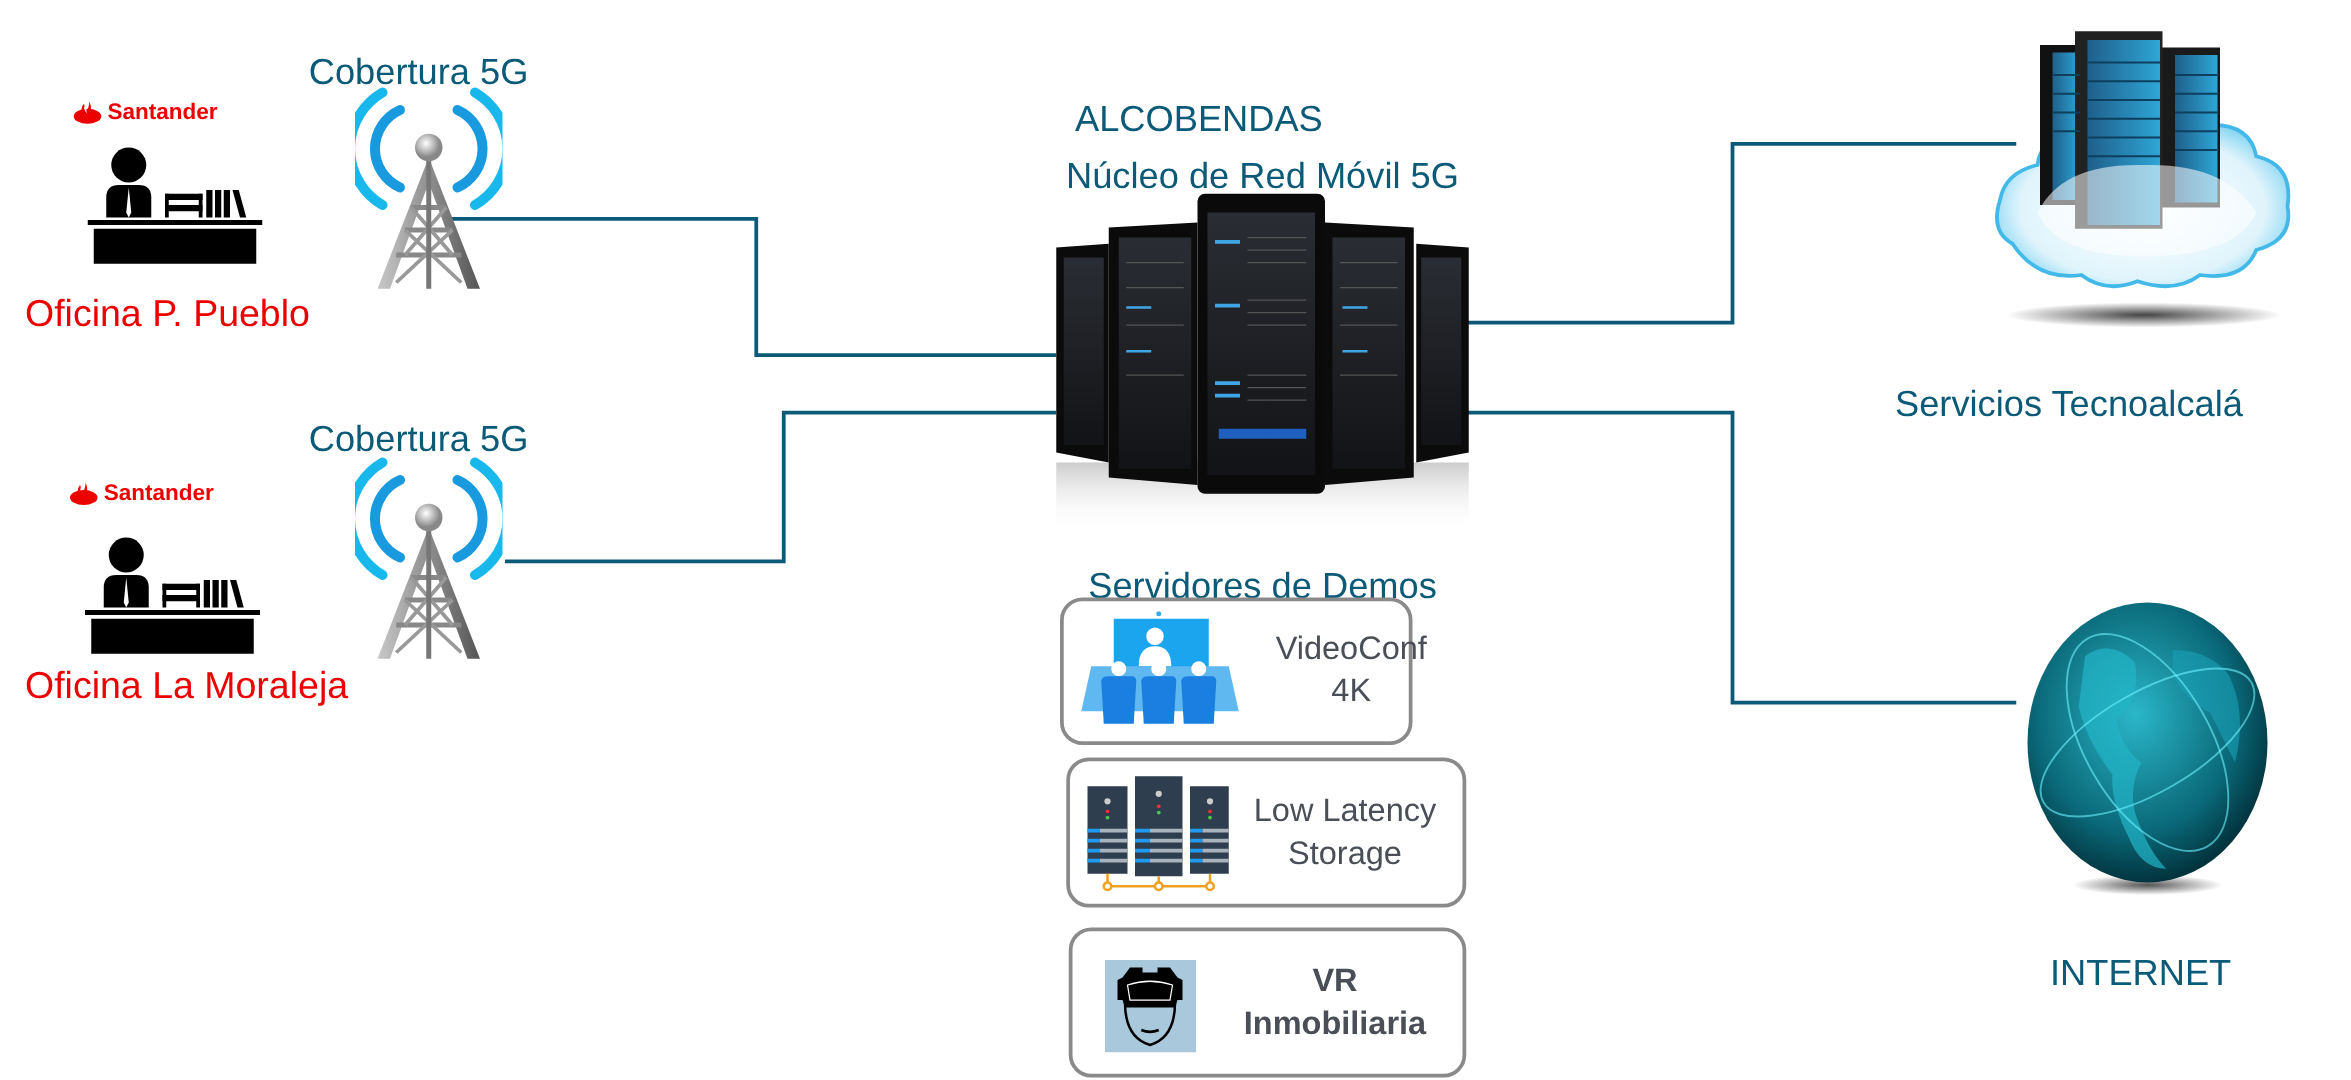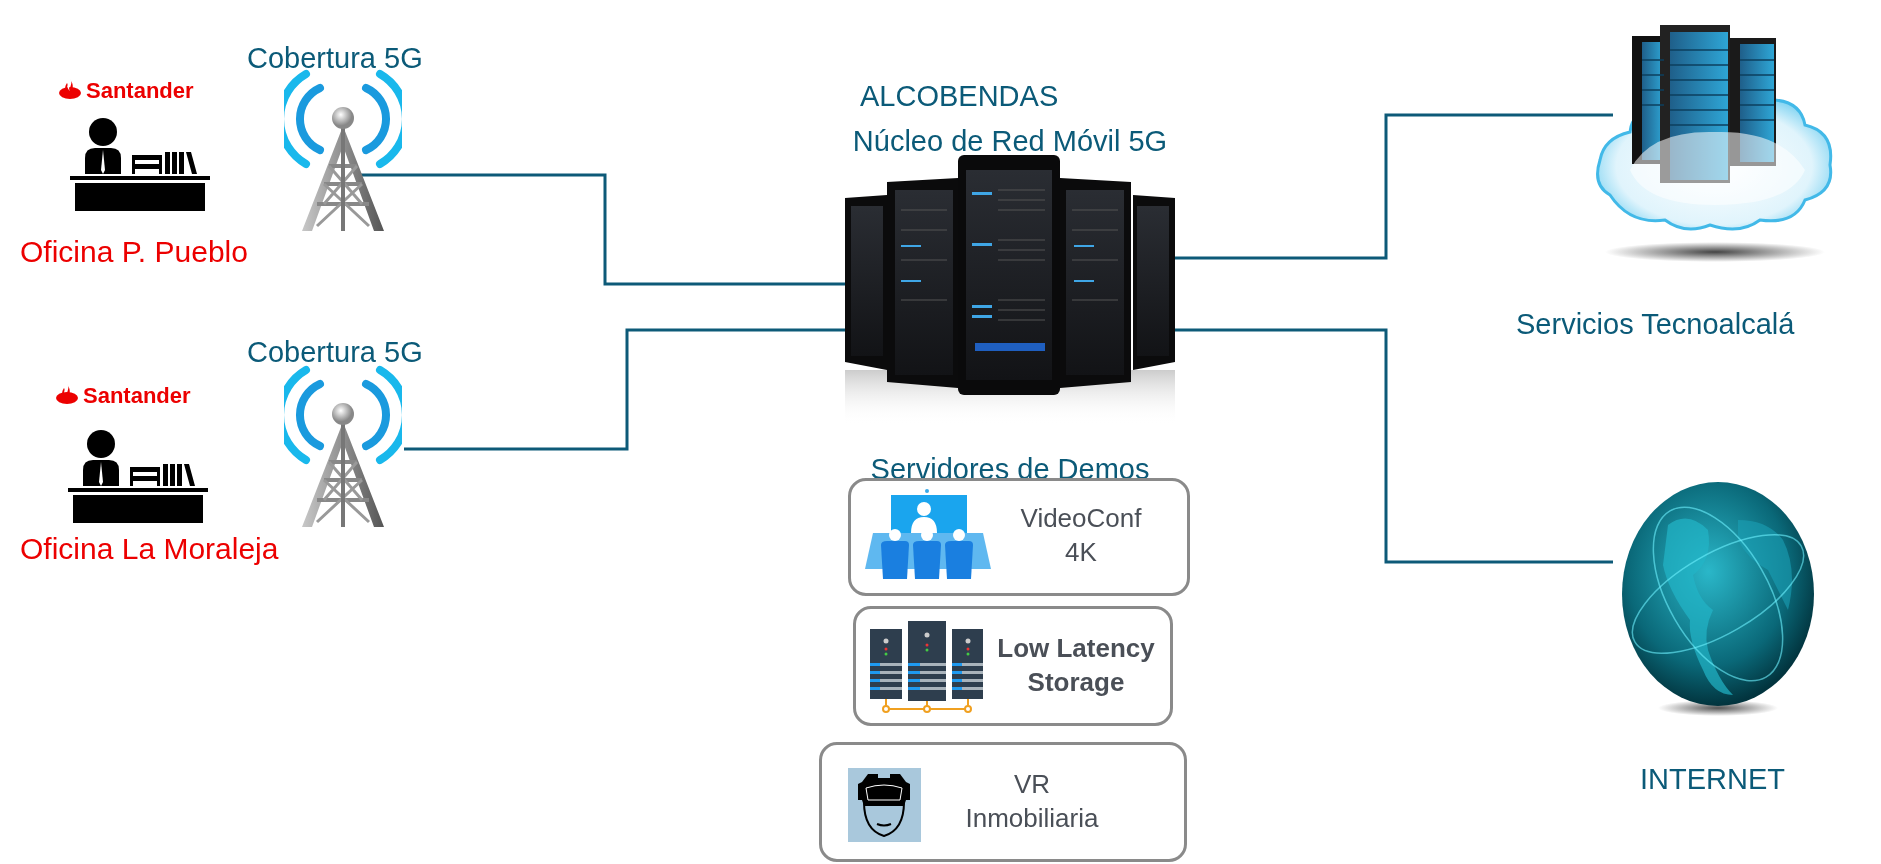--- a/index.html
+++ b/index.html
@@ -1,21 +1,21 @@
 <!DOCTYPE html>
 <html><head>
 <meta charset="utf-8">
 <style>
   html, body { margin:0; padding:0; background:#ffffff; }
   body { width:1881px; height:864px; position:relative; overflow:hidden;
          font-family:"DejaVu Sans Condensed","Liberation Sans", sans-serif; }
   .abs { position:absolute; }
   .label-teal { color:#0b5a78; font-family:"Liberation Sans", sans-serif; font-size:29px; white-space:nowrap;margin-top:28px; }
   .label-red { color:#ec0000; font-family:"Liberation Sans", sans-serif; font-size:30px; white-space:nowrap; }
-  .brand { color:#ec0000; font-family:"Liberation Sans", sans-serif; font-weight:bold; font-size:22px; white-space:nowrap; display:flex; align-items:flex-start; gap:4px; }
+  .brand { color:#ec0000; font-family:"Liberation Sans", sans-serif; font-weight:bold; font-size:18px; white-space:nowrap; display:flex; align-items:center; gap:4px; }
   svg.lines { position:absolute; left:0; top:0; }
   .demo-box { position:absolute; border:3px solid #8a8a8a; border-radius:18px; background:#fff; box-sizing:border-box; }
   .demo-text { position:absolute; color:#4a4f57; font-family:"Liberation Sans", sans-serif; font-size:26px; text-align:center; line-height:34px; white-space:pre-line; }
 </style>
 </head>
 <body>
 
 <svg class="lines" width="1881" height="864">
   <polyline points="357,175 605,175 605,284 845,284" fill="none" stroke="#0d5a78" stroke-width="3"></polyline>
   <polyline points="404,449 627,449 627,330 845,330" fill="none" stroke="#0d5a78" stroke-width="3"></polyline>
@@ -167,39 +167,39 @@
       <line x1="66" y1="150" x2="112" y2="150"></line>
     <line x1="237" y1="60" x2="283" y2="60"></line>
       <line x1="237" y1="80" x2="283" y2="80"></line>
     <line x1="237" y1="110" x2="283" y2="110"></line>
       <line x1="237" y1="150" x2="283" y2="150"></line>
   </g>
   <rect x="140" y="193" width="70" height="8" fill="#1f5fc0"></rect>
 </svg>
 <div class="abs label-teal" style="left:835px; top:425px; width:350px; text-align:center;">Servidores de Demos</div>
 
-<div class="demo-box" style="left:848px; top:478px; width:342px; height:118px;">
+<div class="demo-box" style="left:848px; top:478px; width:282px; height:118px;">
   <svg class="abs" style="left:10px; top:8px;" width="134" height="96" viewBox="0 0 134 96">
     <rect x="30" y="6" width="76" height="44" fill="#1aa5ee"></rect>
     <circle cx="66" cy="2" r="2" fill="#39a9e8"></circle>
     <circle cx="63" cy="20" r="7" fill="#fff"></circle>
     <path d="M50 44 Q50 28 63 28 Q76 28 76 44Z" fill="#fff"></path>
     <path d="M12 44 L122 44 L130 80 L4 80Z" fill="#5fb8f0"></path>
     <circle cx="34" cy="46" r="6" fill="#fff"></circle>
     <circle cx="66" cy="46" r="6" fill="#fff"></circle>
     <circle cx="98" cy="46" r="6" fill="#fff"></circle>
     <path d="M20 56 Q20 52 26 52 L44 52 Q48 52 48 56 L46 90 L22 90Z" fill="#1a7fe0"></path>
     <path d="M52 56 Q52 52 58 52 L76 52 Q80 52 80 56 L78 90 L54 90Z" fill="#1a7fe0"></path>
     <path d="M84 56 Q84 52 90 52 L108 52 Q112 52 112 56 L110 90 L86 90Z" fill="#1a7fe0"></path>
   </svg>
   <div class="demo-text" style="left:150px; top:20px; width:160px;">VideoConf
 4K</div>
 </div>
 
-<div class="demo-box" style="left:853px; top:606px; width:320px; height:120px;font-weight:bold;">
+<div class="demo-box" style="left:853px; top:606px; width:320px; height:120px;">
   <svg class="abs" style="left:12px; top:10px;" width="115" height="95" viewBox="0 0 115 95">
     <g>
       <rect x="2" y="10" width="32" height="70" fill="#2e3e4e"></rect>
       <rect x="40" y="2" width="38" height="80" fill="#2e3e4e"></rect>
       <rect x="84" y="10" width="32" height="70" fill="#2e3e4e"></rect>
       <circle cx="18" cy="22" r="2.5" fill="#ccc"></circle>
         <circle cx="59" cy="16" r="2.5" fill="#ccc"></circle>
         <circle cx="100" cy="22" r="2.5" fill="#ccc"></circle>
       <circle cx="18" cy="30" r="1.5" fill="#e33"></circle>
         <circle cx="59" cy="26" r="1.5" fill="#e33"></circle>
@@ -238,21 +238,21 @@
       <path d="M18 80 L18 90 L100 90 L100 80 M59 82 L59 90" fill="none" stroke="#f0a020" stroke-width="2"></path>
       <circle cx="18" cy="90" r="3" fill="#fff" stroke="#f0a020" stroke-width="2"></circle>
       <circle cx="59" cy="90" r="3" fill="#fff" stroke="#f0a020" stroke-width="2"></circle>
       <circle cx="100" cy="90" r="3" fill="#fff" stroke="#f0a020" stroke-width="2"></circle>
     </g>
   </svg>
   <div class="demo-text" style="left:135px; top:22px; width:170px;">Low Latency
 Storage</div>
 </div>
 
-<div class="demo-box" style="left:819px; top:742px; width:368px; height:120px;">
+<div class="demo-box" style="left:855px; top:742px; width:318px; height:120px;font-weight:bold;">
   <svg class="abs" style="left:26px; top:23px;" width="73" height="74" viewBox="0 0 73 74">
     <rect x="0" y="0" width="73" height="74" fill="#a9c8dc"></rect>
     <path d="M16 34 Q16 62 36 68 Q56 62 56 34" fill="none" stroke="#000" stroke-width="2"></path>
     <path d="M29 56 Q36 59 43 56" fill="none" stroke="#000" stroke-width="2"></path>
     <path d="M20 6 L30 6 L30 10 L42 10 L42 6 L52 6 L58 14 L62 16 L62 32 L58 32 L56 38 L16 38 L14 32 L10 32 L10 16 L14 14Z" fill="#000"></path>
     <path d="M18 20 Q36 14 54 20 L52 32 L20 32Z" fill="none" stroke="#fff" stroke-width="1"></path>
   </svg>
   <div class="demo-text" style="left:120px; top:22px; width:180px;">VR
 Inmobiliaria</div>
 </div>

